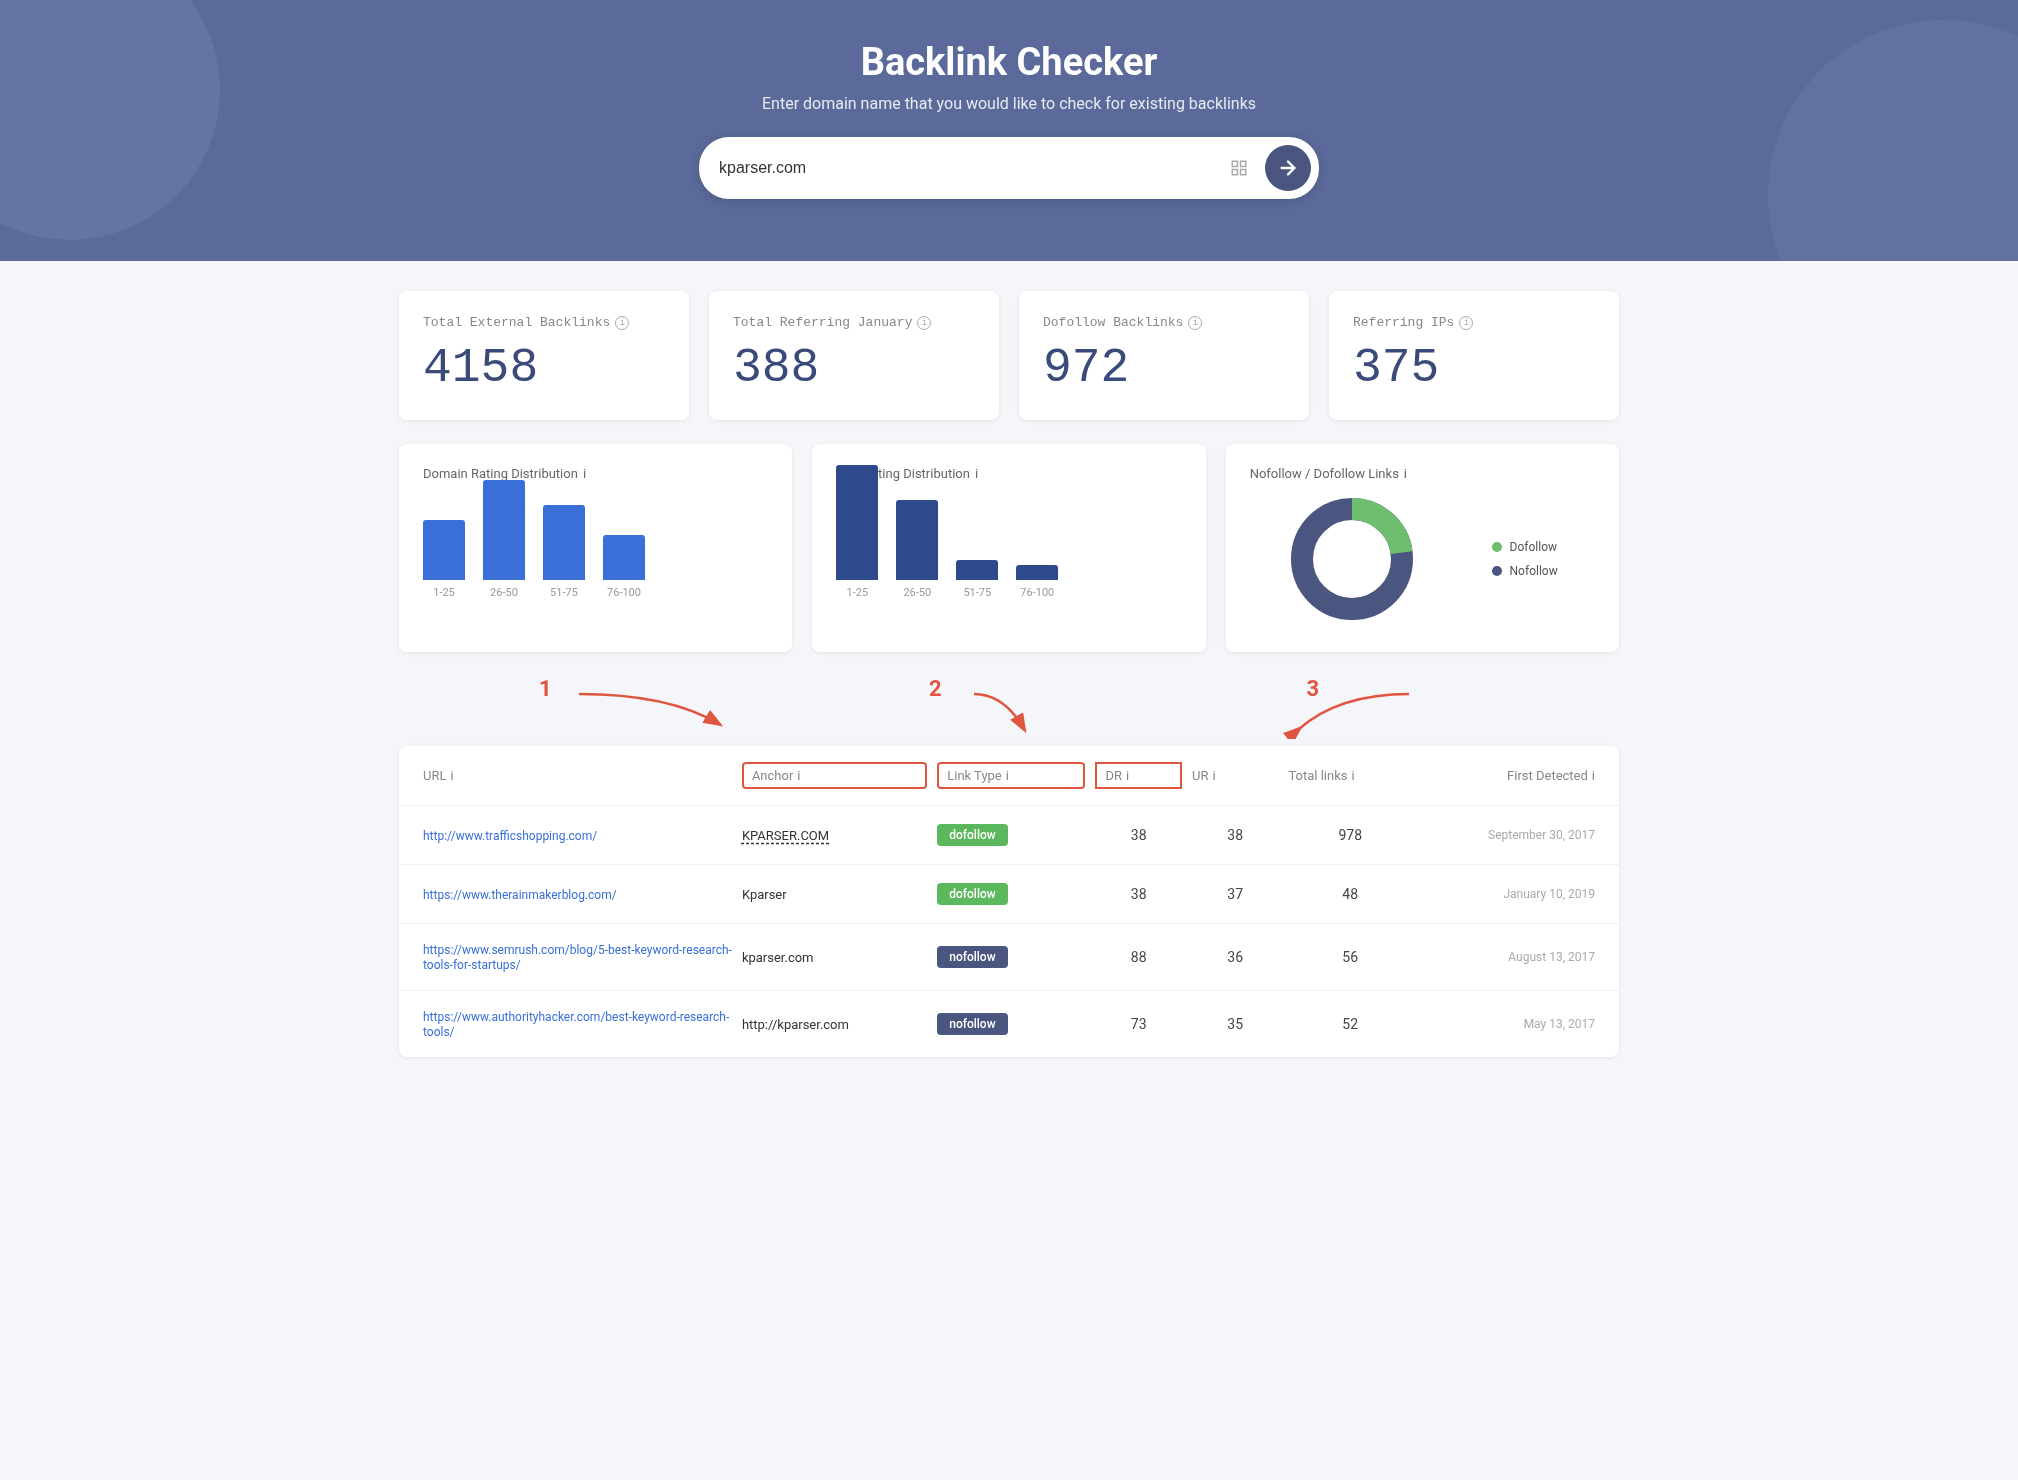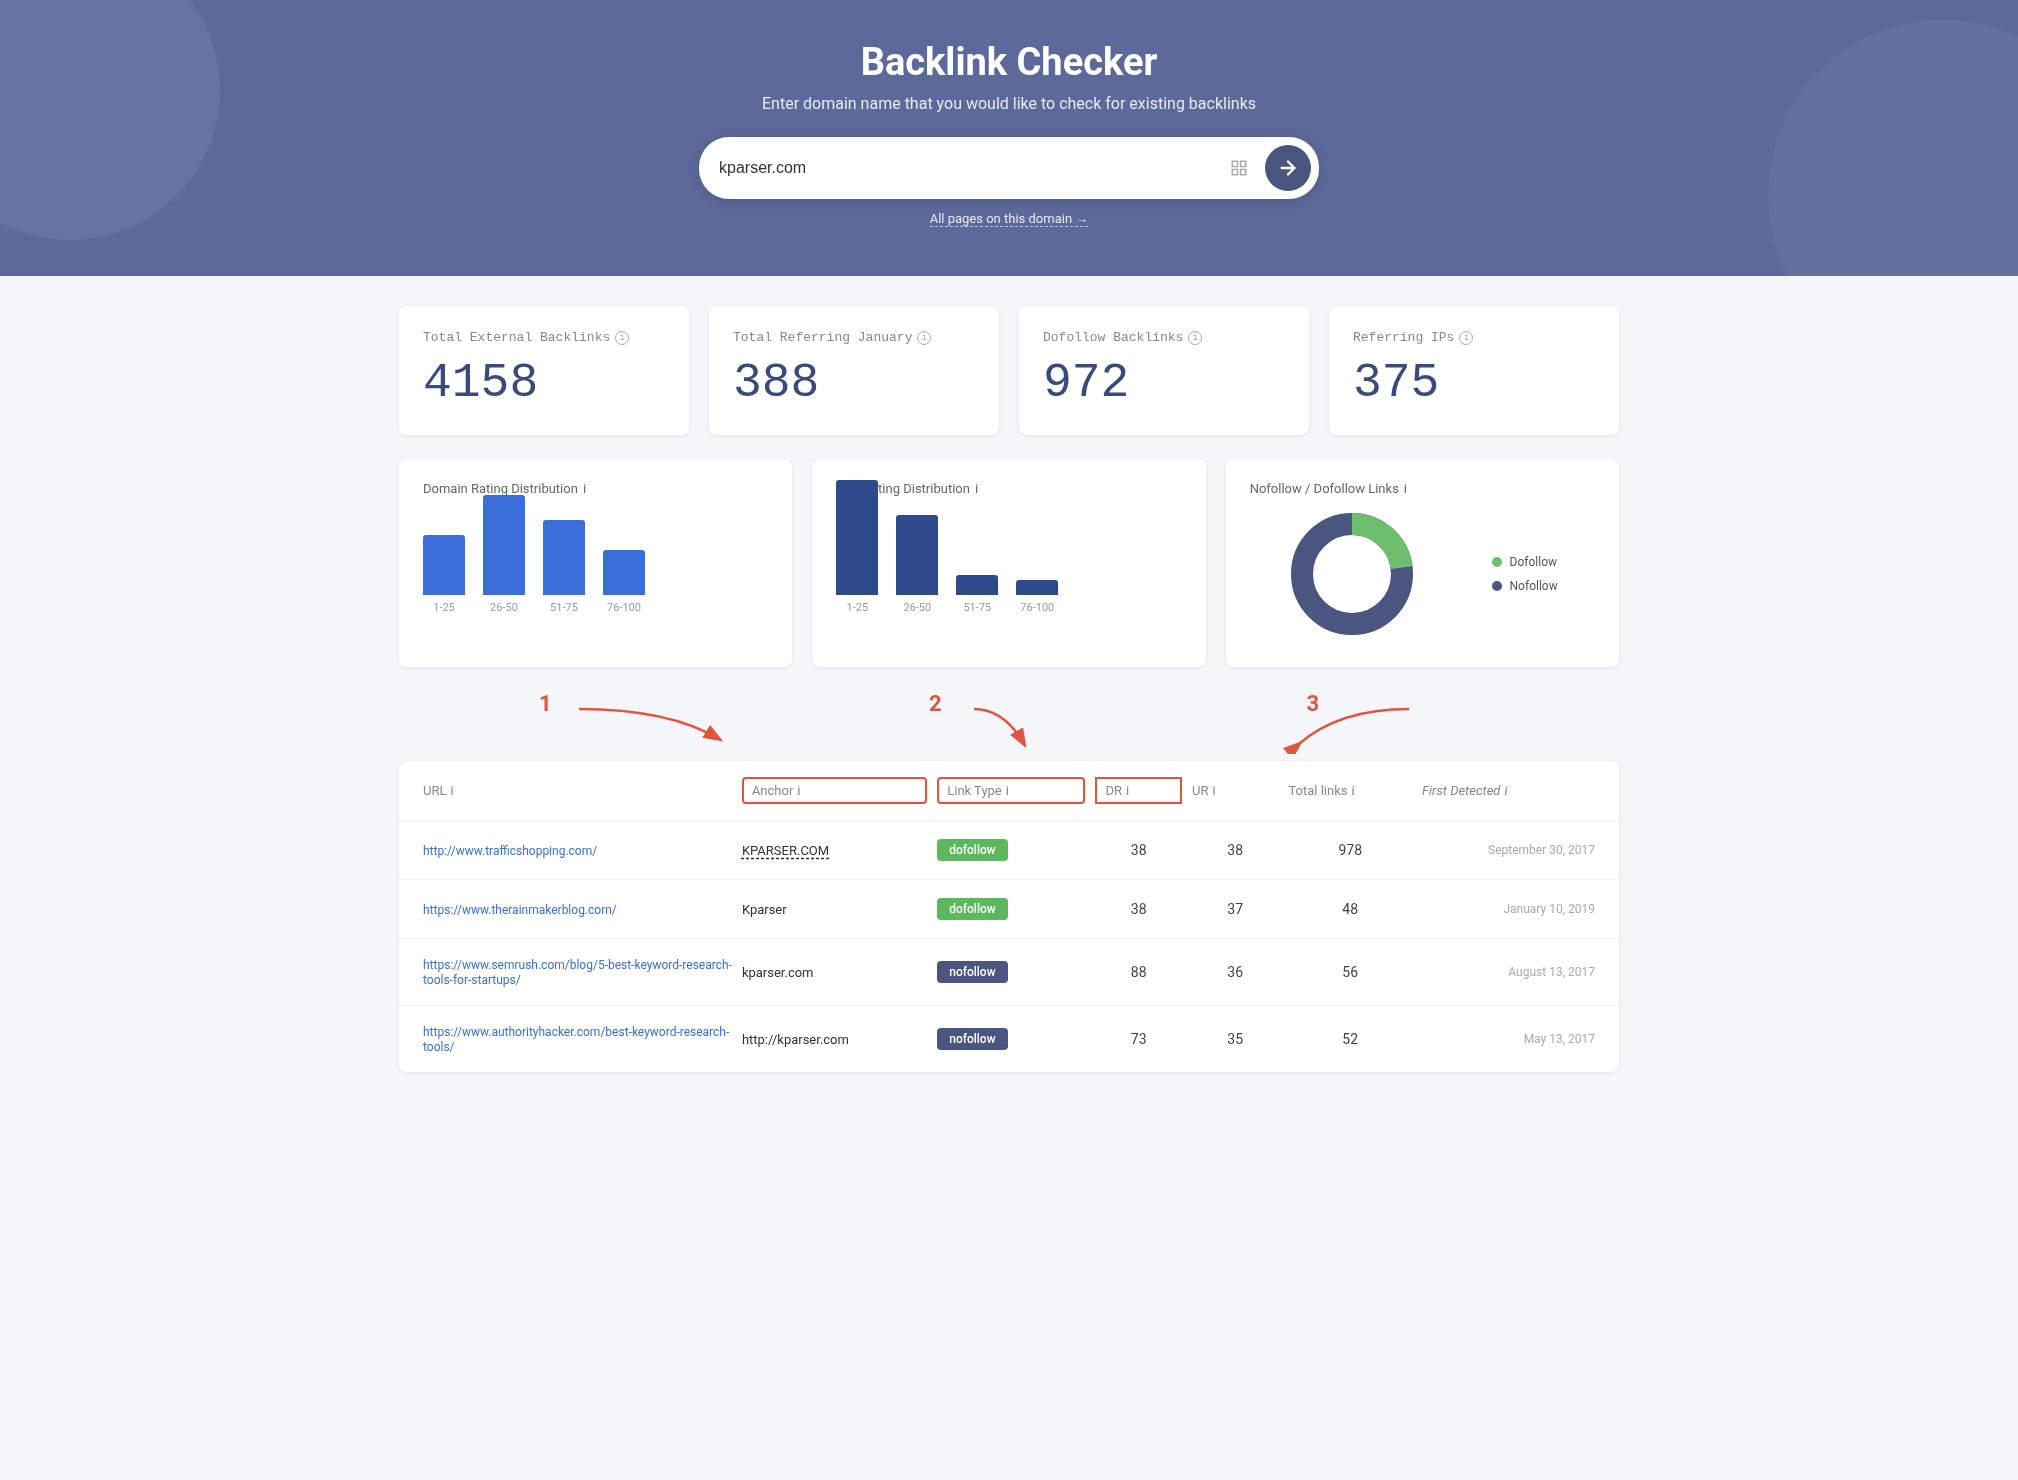--- a/index.html
+++ b/index.html
@@ -278,23 +278,20 @@
           <rect x="3" y="14" width="7" height="7"></rect>
           <rect x="14" y="14" width="7" height="7"></rect>
         </svg>
     </button>
     <button class="search-submit">
       <svg width="22" height="22" viewBox="0 0 24 24" fill="none" stroke="white" stroke-width="2.5" stroke-linecap="round">
           <path d="M5 12h14M12 5l7 7-7 7"></path>
         </svg>
     </button>
   </div>
-  <div class="domain-filter">
-    <span>All pages on this domain →</span>
-  </div>
 </div>
 
 <div class="main">
 
   <div class="stats-grid">
     <div class="stat-card">
       <div class="stat-label">
         <span>Total External Backlinks</span>
         <span class="info-icon">i</span>
       </div>
@@ -461,21 +458,21 @@
           <span class="info-icon">i</span>
         </div>
         <div class="col-header">
           <span>UR</span>
           <span class="info-icon">i</span>
         </div>
         <div class="col-header">
           <span>Total links</span>
           <span class="info-icon">i</span>
         </div>
-        <div class="col-header" style="font-style:italic;">
+        <div class="col-header" style="justify-content:flex-end;">
           <span>First Detected</span>
           <span class="info-icon">i</span>
         </div>
       </div>
 
       <div class="table-row">
         <div class="link-cell">
           <a href="#">http://www.trafficshopping.com/</a>
         </div>
         <div class="anchor-cell underline">KPARSER.COM</div>

